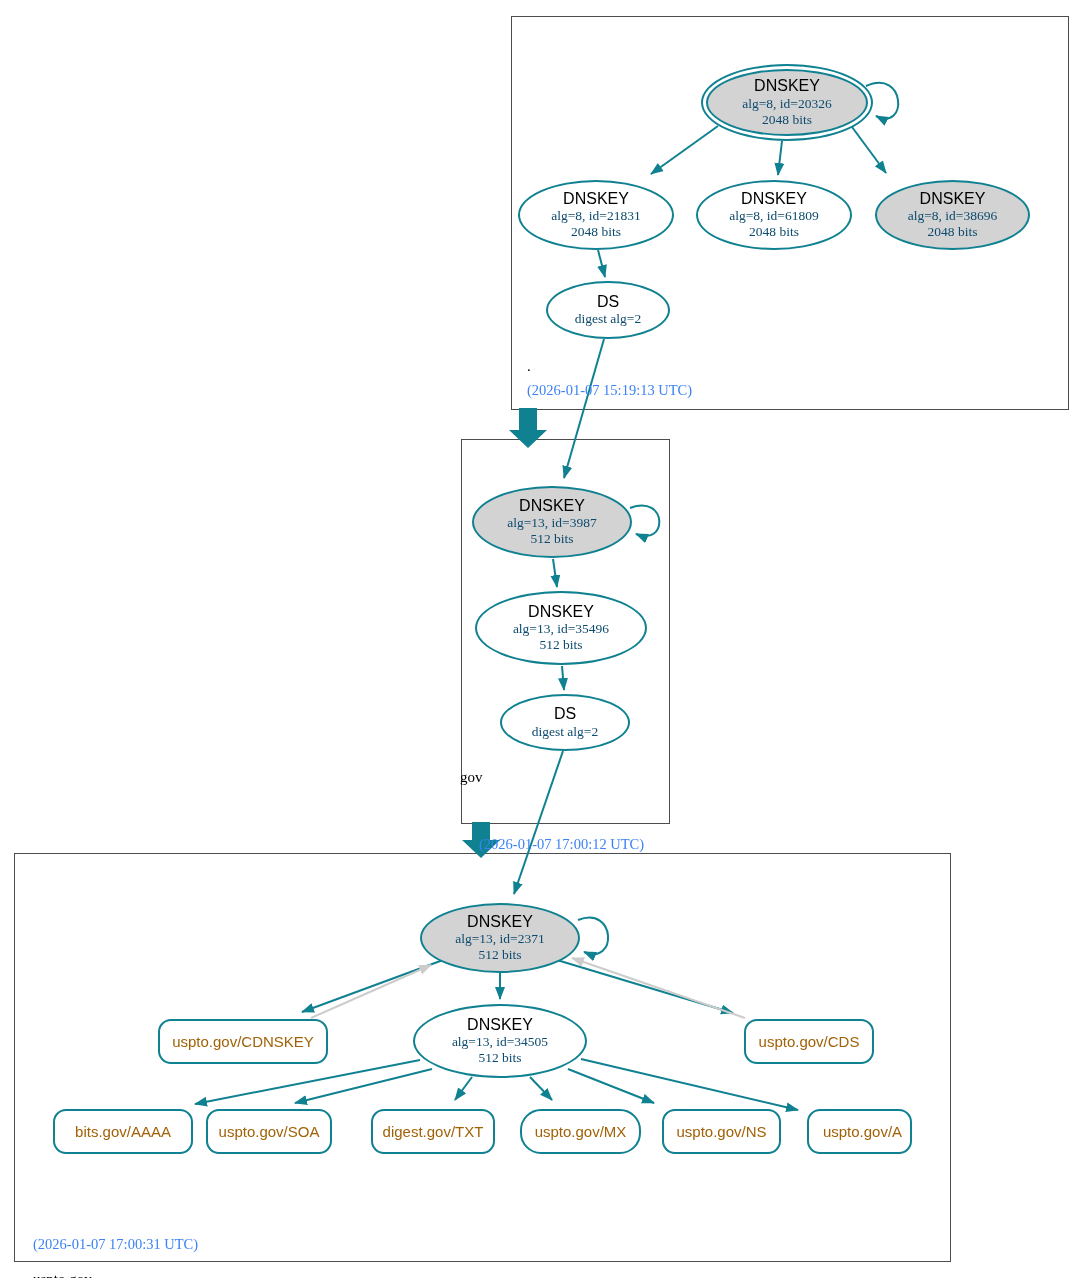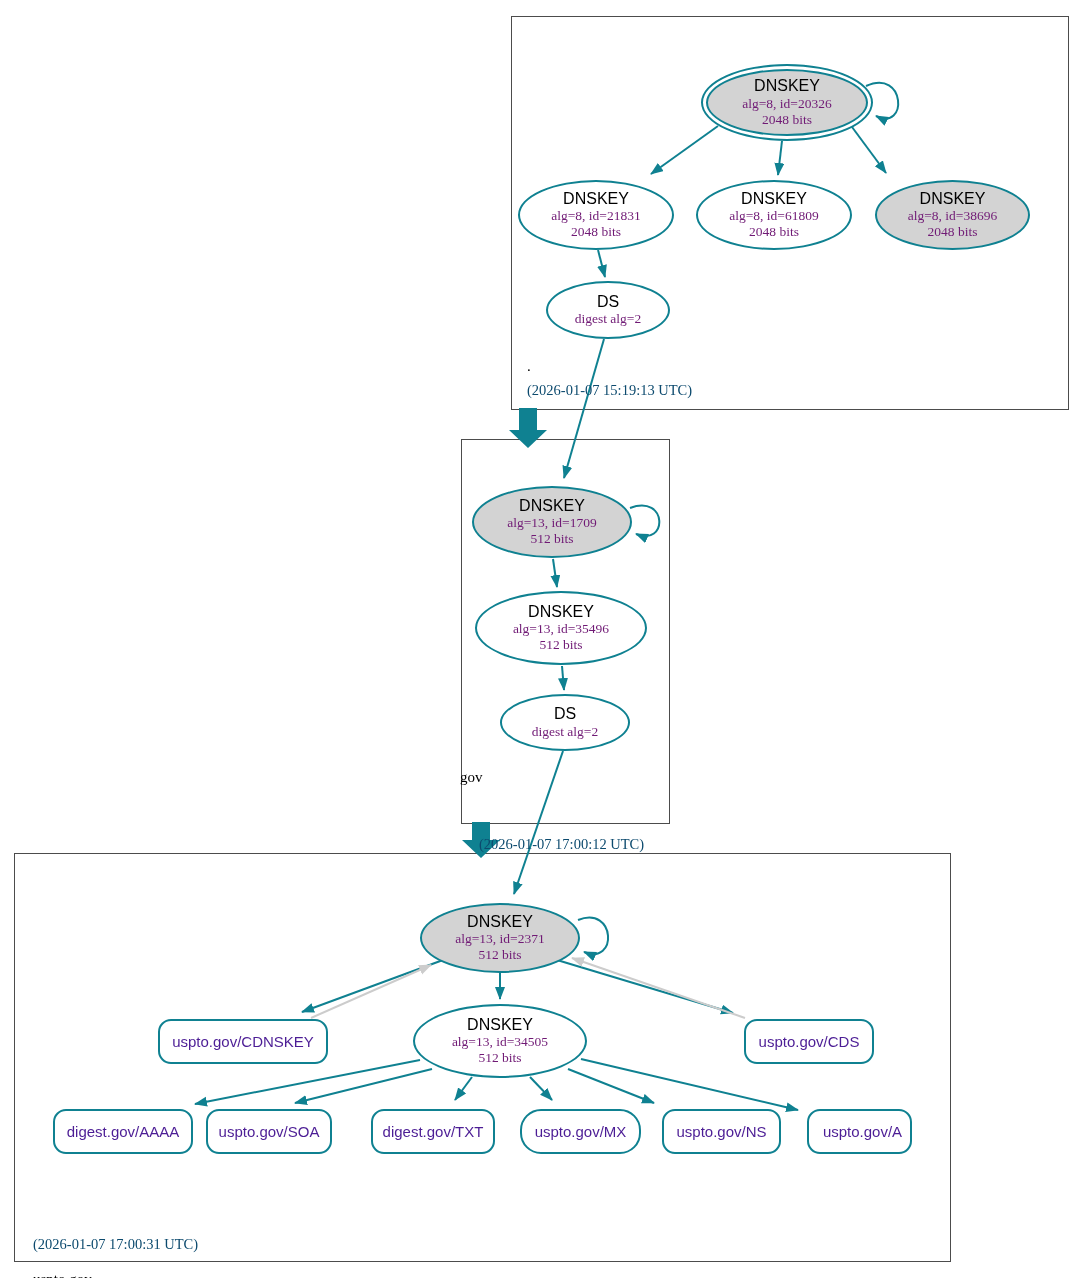--- a/index.html
+++ b/index.html
@@ -1,33 +1,33 @@
 <!DOCTYPE html>
 <html style="--teal: #0f8191; --node-fill: #d3d3d3; --gray-arrow: #cccccc; --box-border: #4c4c4c;"><head>
 <meta charset="utf-8">
 <style>
   html,body{margin:0;padding:0;background:#ffffff;}
   #canvas{position:relative;width:1083px;height:1278px;background:#ffffff;overflow:hidden;
           font-family:"Liberation Sans",sans-serif;}
   .zone-box{position:absolute;border:1px solid var(--box-border);background:transparent;z-index:1;}
   #edges{position:absolute;left:0;top:0;width:1083px;height:1278px;z-index:2;pointer-events:none;}
   .zone-label{position:absolute;z-index:3;font:15px "Liberation Serif",serif;color:#000;}
-  .zone-ts{position:absolute;z-index:3;font:14.5px "Liberation Serif",serif;color:#0c4a6e;}
+  .zone-ts{position:absolute;z-index:3;font:14.5px "Liberation Serif",serif;color:#3b82f6;}
   .node{position:absolute;z-index:4;box-sizing:border-box;display:flex;flex-direction:column;
         align-items:center;justify-content:center;text-align:center;cursor:pointer;}
   .ellipse{border:2.5px solid var(--teal);border-radius:50%;background:#fff;}
   .ellipse.gray{background:var(--node-fill);}
   .ellipse.double{background:transparent;border-width:2px;}
   .ring{position:absolute;inset:3px;border:2.5px solid var(--teal);border-radius:50%;
         background:var(--node-fill);z-index:0;}
   .node-text{position:relative;z-index:1;display:flex;flex-direction:column;align-items:center;}
   .node-title{font:16px "Liberation Sans",sans-serif;color:#000;line-height:1.15;}
-  .node-detail{font:13.5px "Liberation Serif",serif;color:#701a75;line-height:1.2;}
+  .node-detail{font:13.5px "Liberation Serif",serif;color:#0c4a6e;line-height:1.2;}
   .rrset{border:2px solid var(--teal);border-radius:13px;background:#fff;
-         font:15px "Liberation Sans",sans-serif;color:#4c1d95;}
+         font:15px "Liberation Sans",sans-serif;color:#a16207;}
 </style>
 </head>
 <body>
 
 <div id="canvas">
 
   <div class="zone-box" style="left:511px;top:16px;width:556px;height:392px;"></div>
   <div class="zone-box" style="left:461px;top:439px;width:207px;height:383px;"></div>
   <div class="zone-box" style="left:14px;top:853px;width:935px;height:407px;"></div>
 
@@ -108,21 +108,21 @@
       <span class="node-detail">digest alg=2</span>
     </div>
   </div>
 
   <div class="zone-label" style="left:527px;top:358px;">.</div>
   <div class="zone-ts" style="left:527px;top:382px;">(2026-01-07 15:19:13 UTC)</div>
 
   <div class="node ellipse gray" style="left:472px;top:486px;width:160px;height:72px;">
     <div class="node-text">
       <span class="node-title">DNSKEY</span>
-      <span class="node-detail">alg=13, id=1709</span>
+      <span class="node-detail">alg=13, id=3987</span>
       <span class="node-detail">512 bits</span>
     </div>
   </div>
 
   <div class="node ellipse" style="left:475px;top:591px;width:172px;height:74px;">
     <div class="node-text">
       <span class="node-title">DNSKEY</span>
       <span class="node-detail">alg=13, id=35496</span>
       <span class="node-detail">512 bits</span>
     </div>
@@ -150,21 +150,21 @@
     <div class="node-text">
       <span class="node-title">DNSKEY</span>
       <span class="node-detail">alg=13, id=34505</span>
       <span class="node-detail">512 bits</span>
     </div>
   </div>
 
   <div class="node rrset" style="left:158px;top:1019px;width:170px;height:45px;">uspto.gov/CDNSKEY</div>
   <div class="node rrset" style="left:744px;top:1019px;width:130px;height:45px;">uspto.gov/CDS</div>
 
-  <div class="node rrset" style="left:53px;top:1109px;width:140px;height:45px;">digest.gov/AAAA</div>
+  <div class="node rrset" style="left:53px;top:1109px;width:140px;height:45px;">bits.gov/AAAA</div>
   <div class="node rrset" style="left:206px;top:1109px;width:126px;height:45px;">uspto.gov/SOA</div>
   <div class="node rrset" style="left:371px;top:1109px;width:124px;height:45px;">digest.gov/TXT</div>
   <div class="node rrset" style="left:520px;top:1109px;width:121px;height:45px;border-radius:21px;">uspto.gov/MX</div>
   <div class="node rrset" style="left:662px;top:1109px;width:119px;height:45px;">uspto.gov/NS</div>
   <div class="node rrset" style="left:807px;top:1109px;width:105px;height:45px;padding-left:6px;">uspto.gov/A</div>
 
   <div class="zone-label" style="left:33px;top:1271px;">uspto.gov</div>
   <div class="zone-ts" style="left:33px;top:1236px;">(2026-01-07 17:00:31 UTC)</div>
 
 </div>

